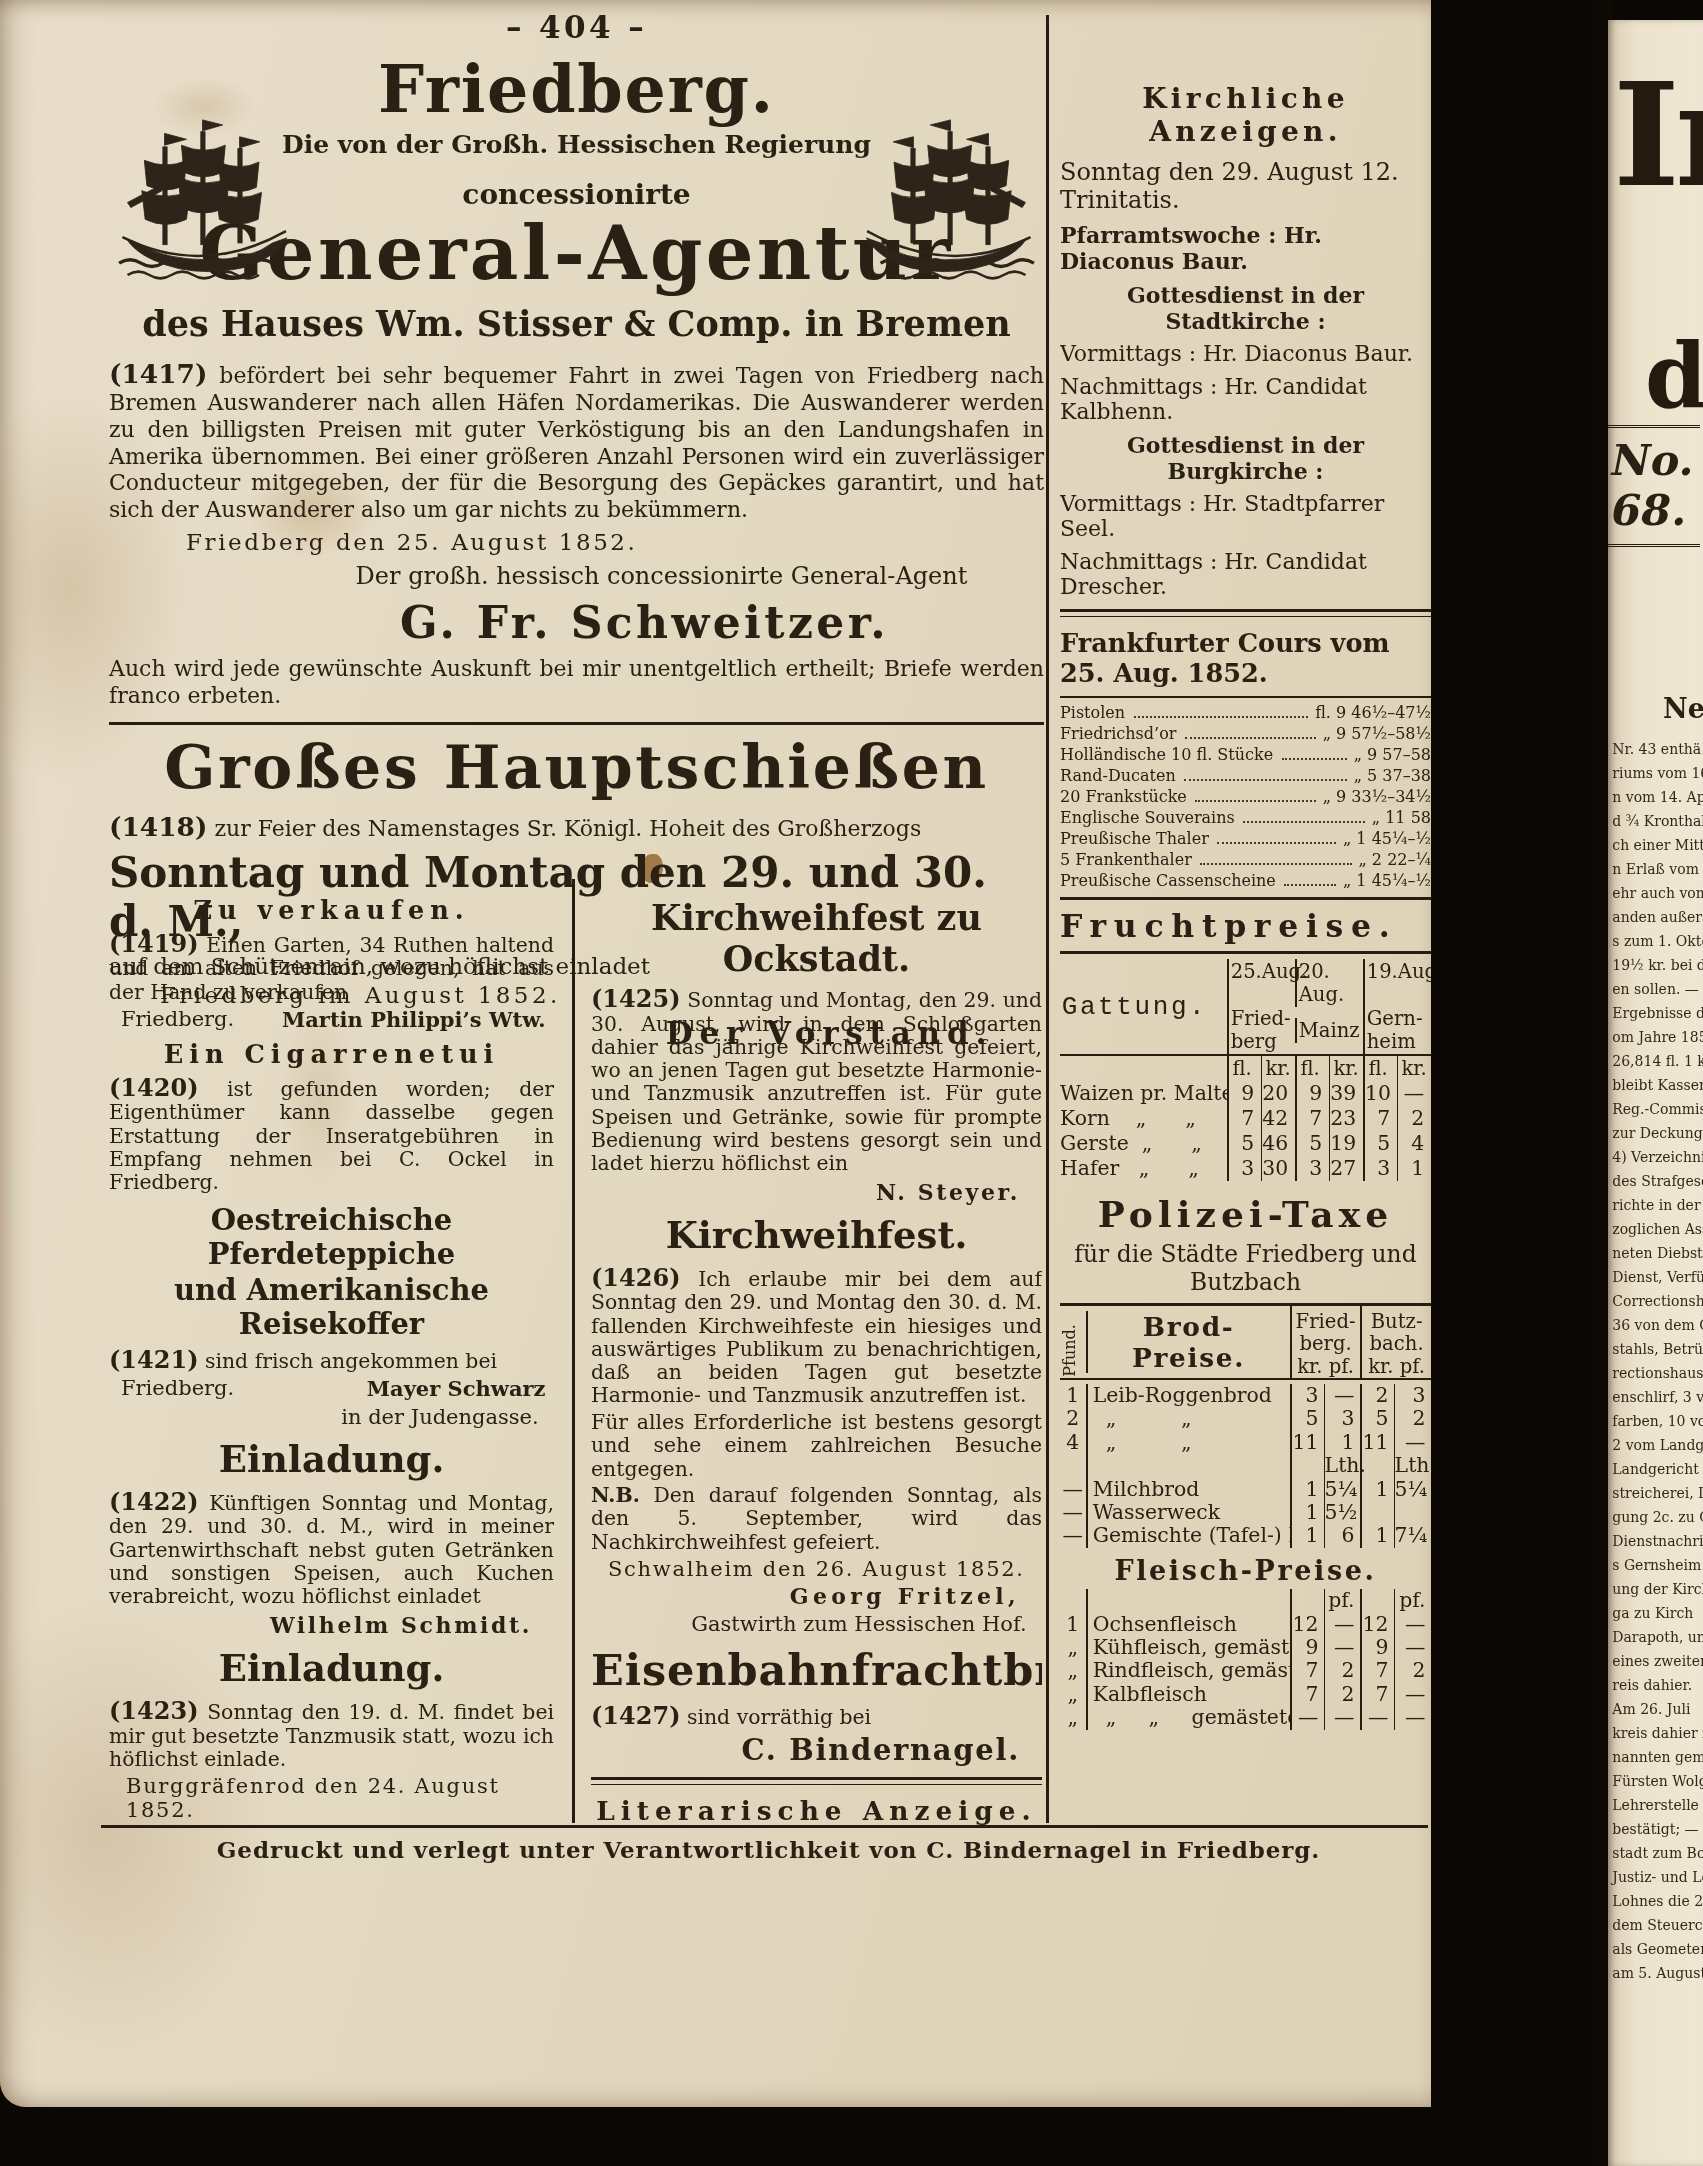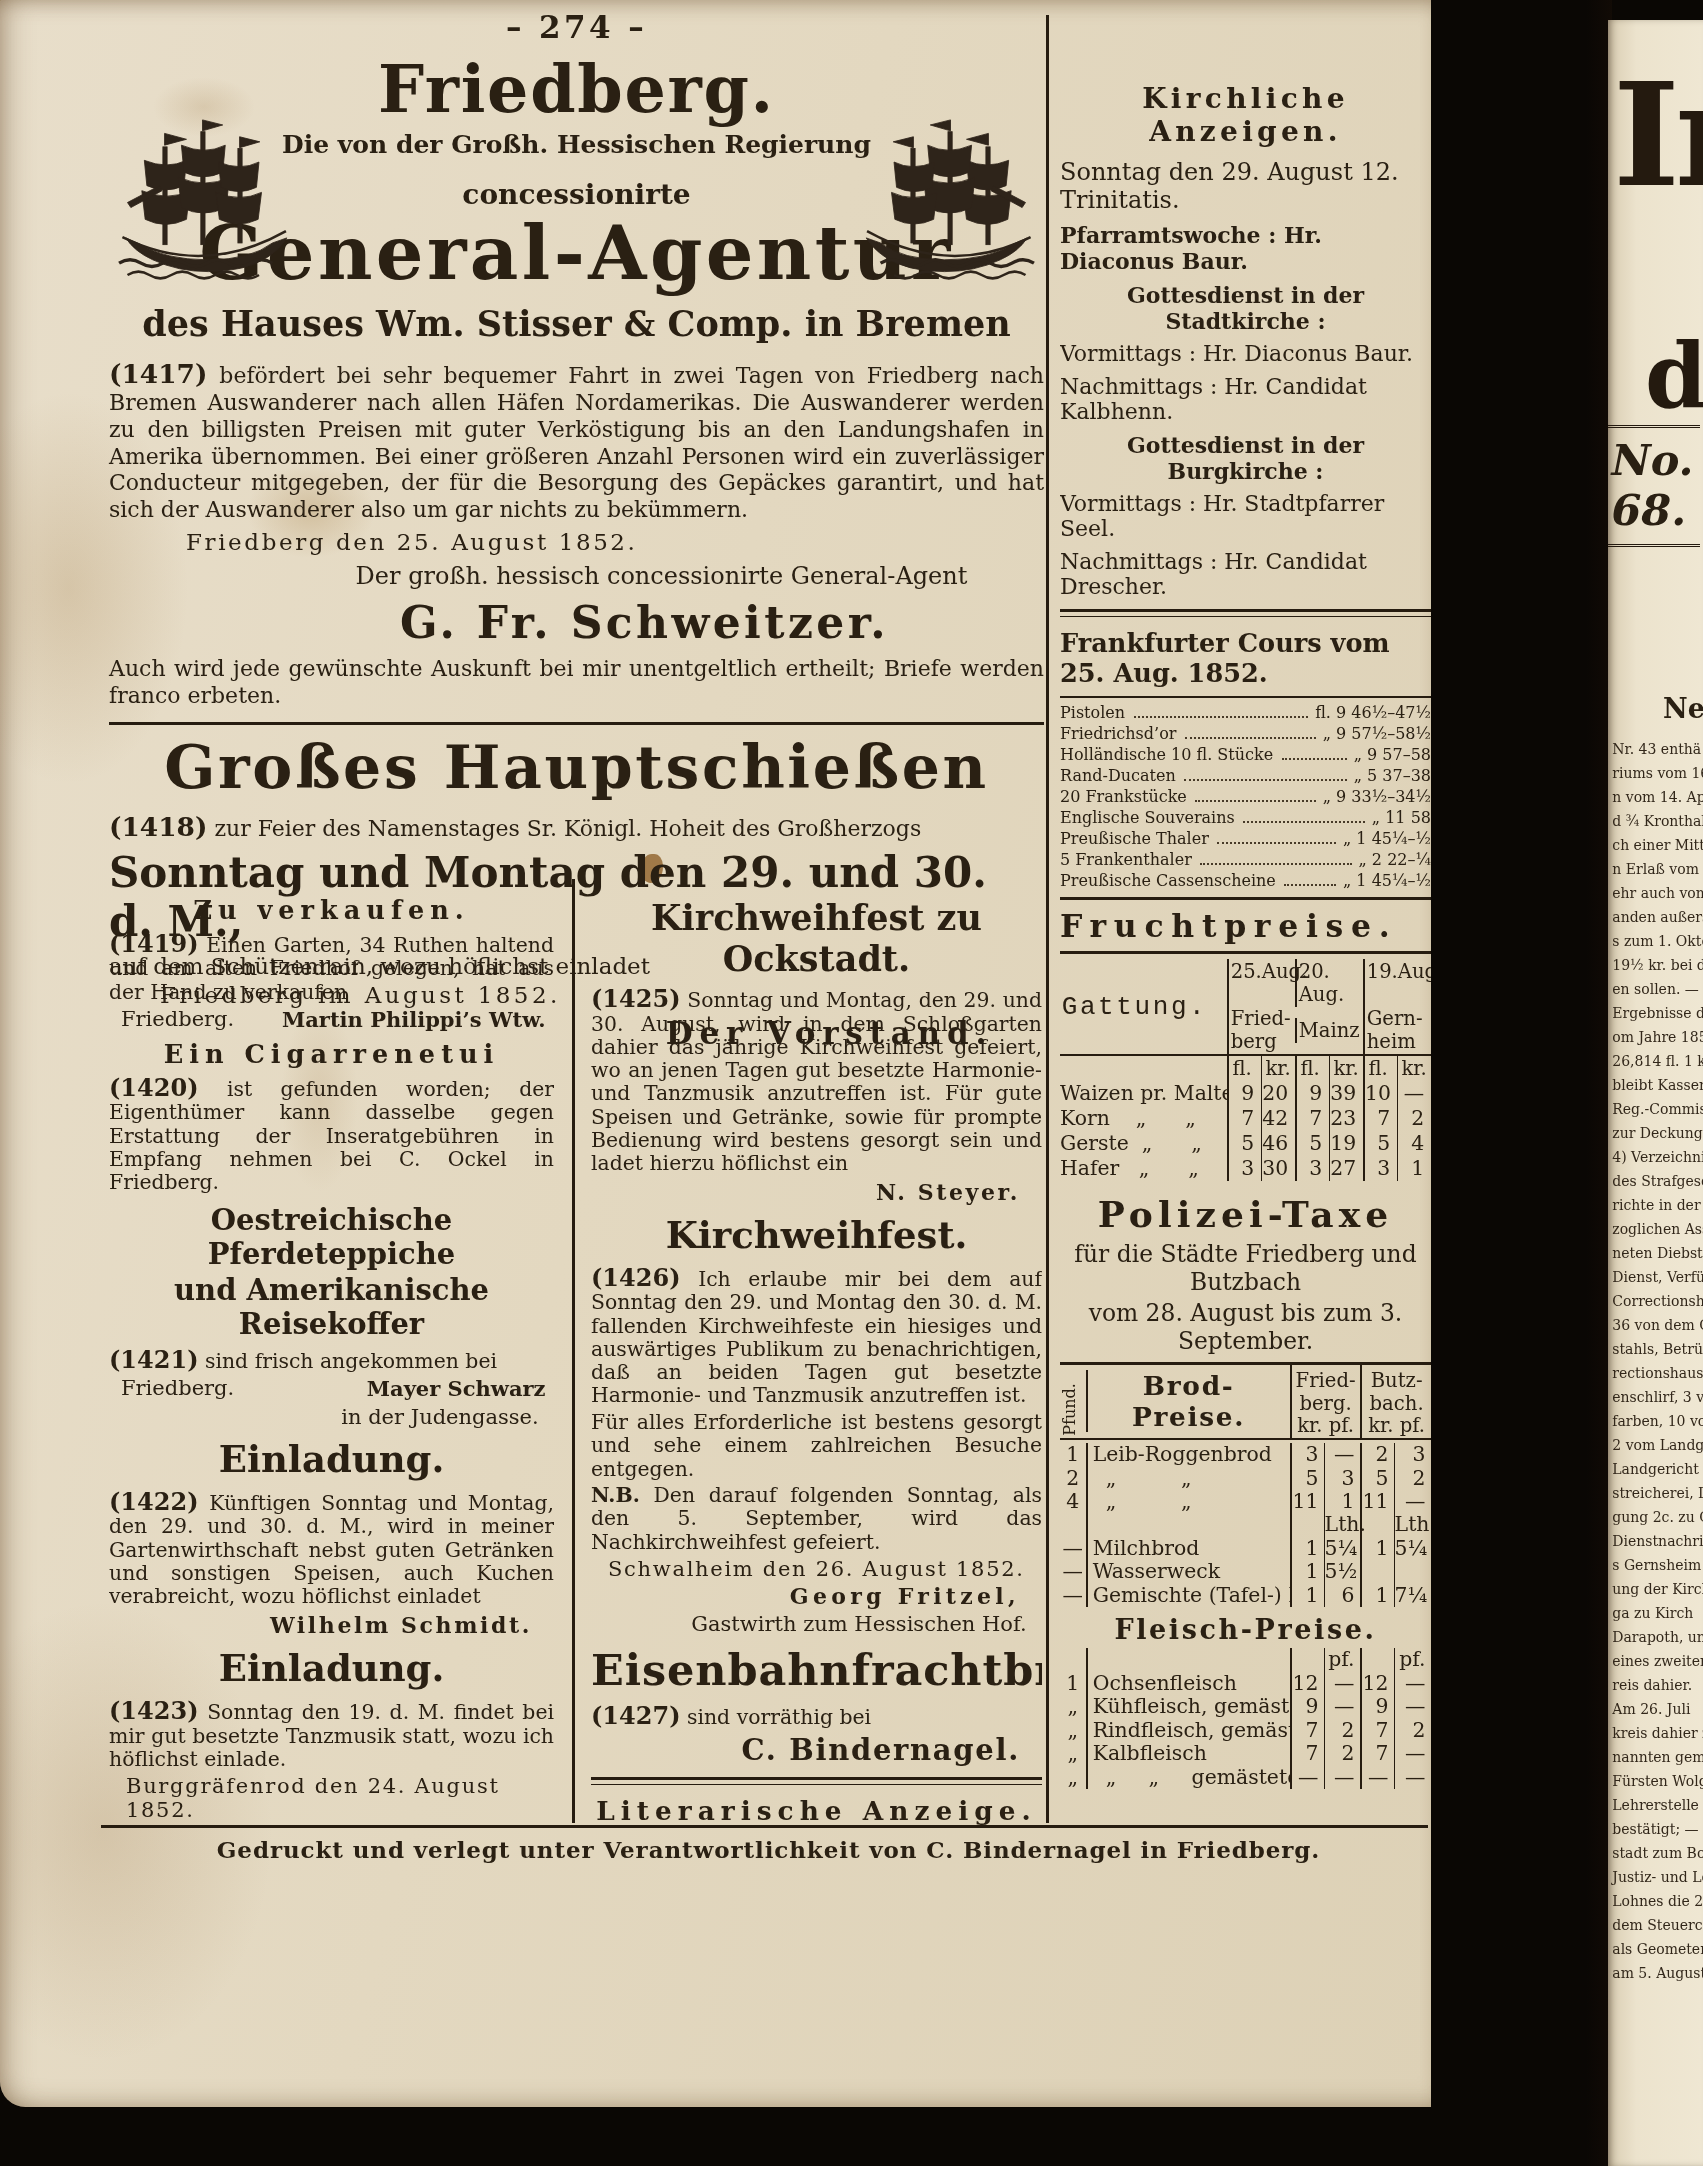--- a/index.html
+++ b/index.html
@@ -149,21 +149,21 @@
 
 <div class="main-page">
   <div class="stain s1"></div>
   <div class="stain s2"></div>
   <div class="stain s3"></div>
   <div class="stain s4"></div>
   <div class="stain s5"></div>
   <div class="stain s6"></div>
 
   <section class="top-section">
-    <div class="pagenum">–  274  –</div>
+    <div class="pagenum">–  404  –</div>
 
     <div class="ship left">
       <svg viewBox="0 0 210 200" width="177" height="169">
         <g fill="#2e241a" stroke="#2e241a">
           <path d="M14 142 q10 16 32 26 q30 14 66 14 q44 0 70 -17 q15 -10 23 -23 l-17 6 q-26 20 -76 20 q-52 0 -82 -19 z"></path>
           <path d="M10 141 q96 48 194 -7" fill="none" stroke-width="3"></path>
           <rect x="58" y="34" width="5" height="116"></rect>
           <rect x="103" y="16" width="5" height="134"></rect>
           <rect x="147" y="36" width="5" height="112"></rect>
           <path d="M36 50 q27 11 50 0 l-3 30 q-22 10 -44 0 z"></path>
@@ -408,21 +408,20 @@
           <span class="f-num bln">30</span>
           <span class="f-num blk">3</span>
           <span class="f-num bln">27</span>
           <span class="f-num blk">3</span>
           <span class="f-num bln">1</span>
         </div>
       </div>
 
     <div class="police-title">Polizei-Taxe</div>
     <div class="police-sub">für die Städte Friedberg und Butzbach</div>
-    <div class="police-sub">vom 28. August bis zum 3. September.</div>
 
     <div class="pt-headgrid">
       <span class="cell" style="writing-mode:vertical-rl; transform:rotate(180deg); font-size:16px; padding:1.7px 0;">Pfund.</span>
       <span class="pt-title">Brod-Preise.</span>
       <span class="pth-city prewrap">Fried-
 berg.
 kr. pf.</span>
       <span class="pth-city prewrap">Butz-
 bach.
 kr. pf.</span>

